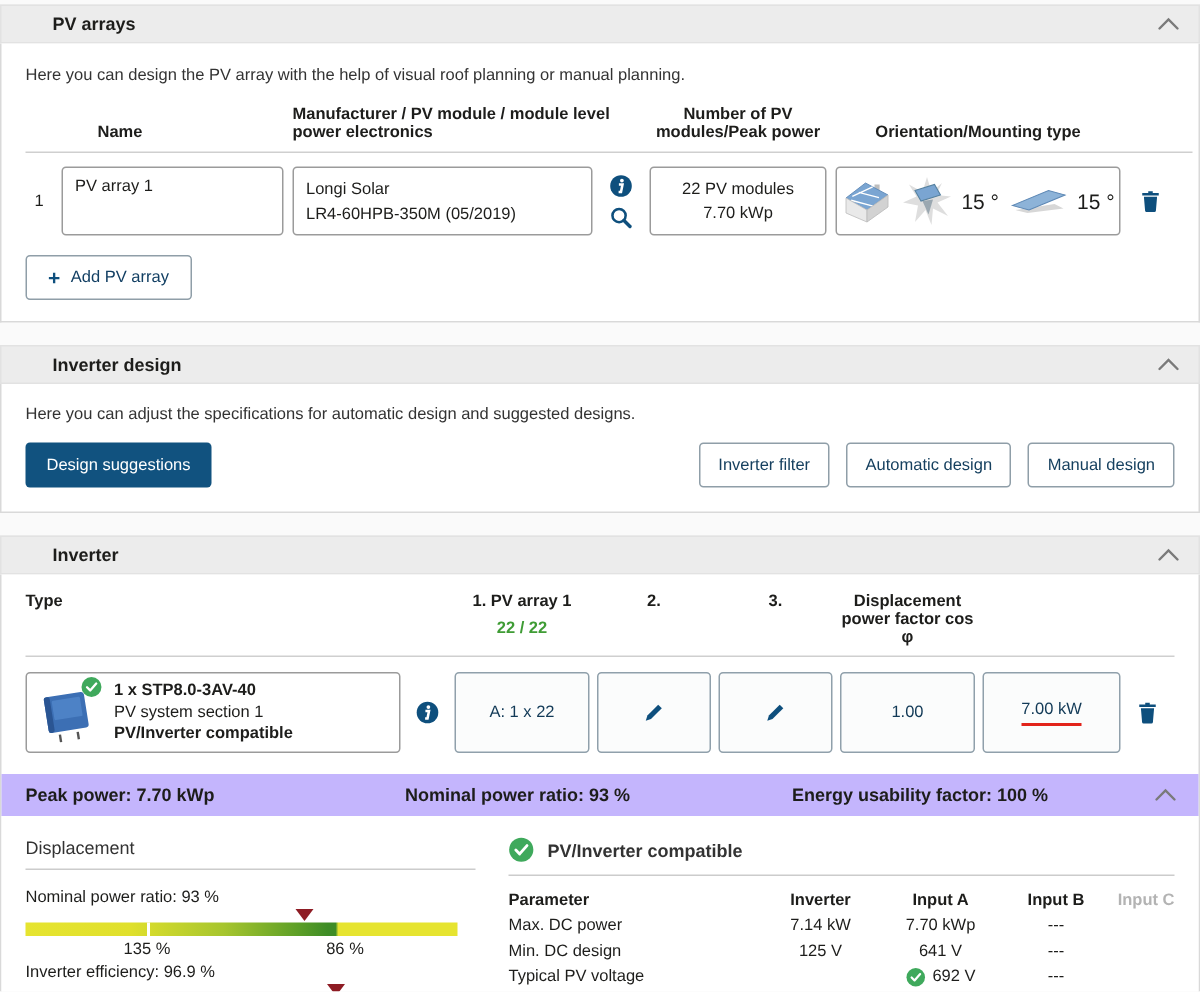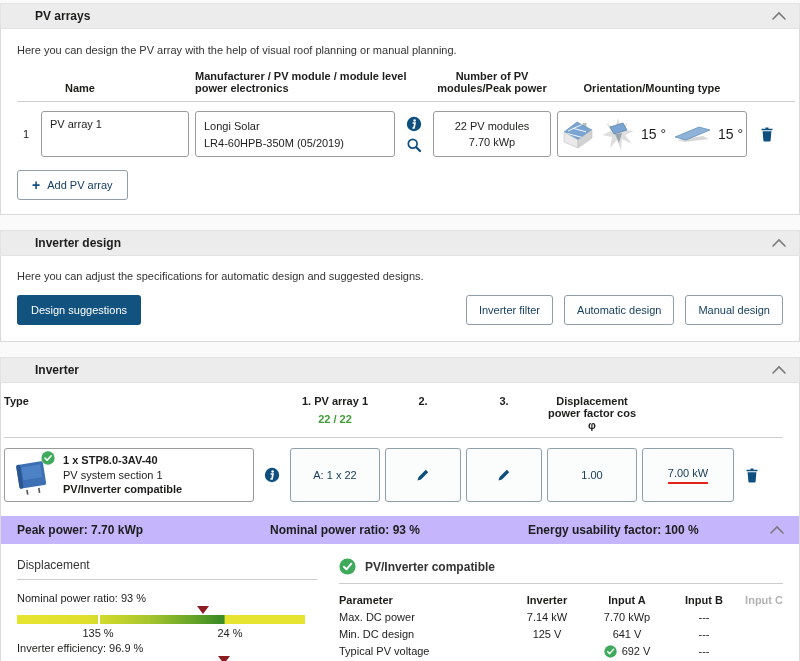--- a/index.html
+++ b/index.html
@@ -35,21 +35,21 @@
   .plus { color:#0e4f7d; font-size:14px; font-weight:bold; line-height:10px; }
 
   
   .id-body { padding:14px 16px 16px 16px; }
   .id-row { display:flex; justify-content:space-between; align-items:flex-end; margin-top:13px; }
   .btn-primary { background:#11527f; color:#fff; border:none; border-radius:3px; padding:9px 14px; font-size:11px; cursor:pointer; font-family:inherit; }
   .btn-outline { background:#fff; color:#16405f; border:1px solid #8f9ea8; border-radius:3px; padding:8px 12px; font-size:11px; cursor:pointer; font-family:inherit; }
   .btn-group { display:flex; gap:11px; }
 
   
-  .inv-table { padding:12px 16px 14px 3px;border-radius:12px; }
+  .inv-table { padding:12px 16px 14px 16px;border-radius:12px; }
   .inv-grid { display:grid; grid-template-columns:250px 26px 90px 76px 76px 90px 92px 26px; column-gap:5px; }
   .inv-head { font-size:11px; font-weight:bold; padding-bottom:6px; border-bottom:1px solid #cfcfcf; margin-bottom:10px; align-items:start; }
   .subcount { color:#3f9c35; font-weight:bold; text-align:center; margin-top:6px; font-size:11px; }
   .inv-row { align-items:center; }
   .type-box { border:1px solid #9b9b9b; border-radius:3px; height:54px; display:flex; align-items:center; gap:10px; padding:4px 8px; font-size:11px; }
   .type-img { position:relative; width:40px; height:44px; flex:none; }
   .badge { position:absolute; top:-2px; right:-2px; }
   .type-lines .b { font-weight:bold; }
   .type-lines div { line-height:1.35; }
   .vbox { border:1px solid #90a0ab; border-radius:3px; background:#fbfcfc; height:54px; display:flex; align-items:center; justify-content:center; font-size:11px; color:#123a57; cursor:pointer; }
@@ -297,21 +297,21 @@
 
         <div class="perf">
           <div class="panel-title">Displacement</div>
 
           <div class="bar-label">Nominal power ratio: 93 %</div>
           <div class="bar-wrap">
             <div class="gbar gbar1"></div>
             <div class="wtick" style="left:27%"></div>
             <div class="marker" style="left:62%"></div>
             <span class="tick-lab" style="left:27%">135 %</span>
-            <span class="tick-lab" style="left:71%">24 %</span>
+            <span class="tick-lab" style="left:71%">86 %</span>
           </div>
 
           <div class="bar-label">Inverter efficiency: 96.9 %</div>
           <div class="bar-wrap">
 
             <div class="marker" style="left:69%"></div>
 
           </div>
 
         </div>

